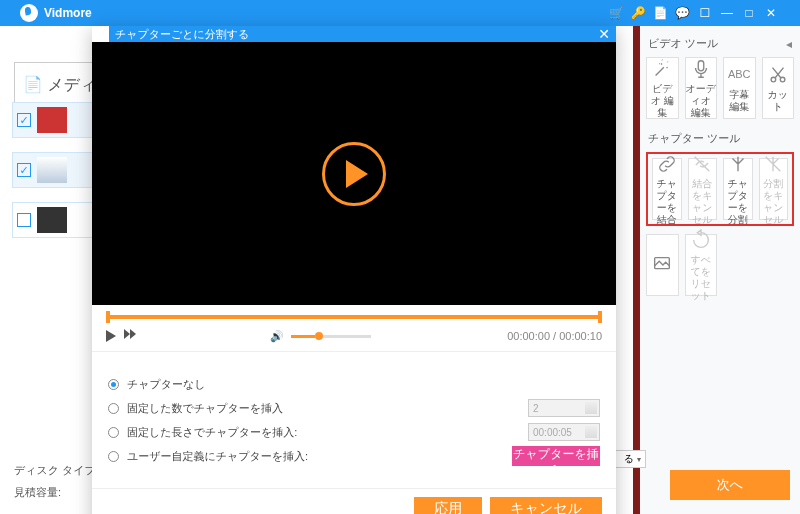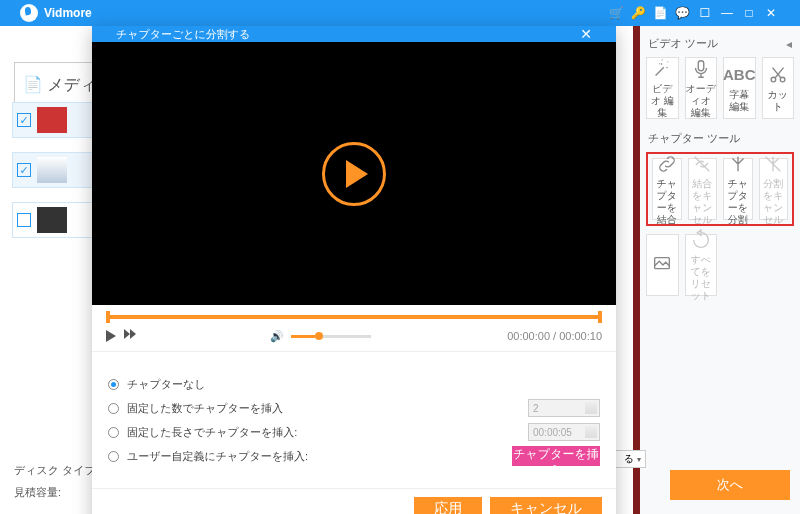--- a/index.html
+++ b/index.html
@@ -27,21 +27,21 @@
 .thumb-img { width: 30px; height: 26px; background: #c33; }
 .thumb-img.b { background: linear-gradient(#fff,#bcd); }
 .thumb-img.c { background: #333; }
 
 .disk-row { position: absolute; left: 14px; bottom: 36px; font-size: 11px; color: #555; }
 .cap-row { position: absolute; left: 14px; bottom: 14px; font-size: 11px; color: #555; }
 
 
 
 .dialog { position: absolute; left: 92px; top: 0; width: 524px; height: 505px; background: #fff; box-shadow: 0 4px 18px rgba(0,0,0,0.25); display: flex; flex-direction: column; z-index: 10; }
-.dlg-title { height: 16px; background: #2196f3; color: #fff; font-size: 11px; display: flex; align-items: center; padding: 0 24px; }
+.dlg-title { height: 16px; background: #2196f3; color: #fff; font-size: 11px; display: flex; align-items: center; padding: 0 6px; margin-left: 17px; }
 .dlg-title .spacer { flex: 1; }
 .dlg-close { cursor: pointer; font-size: 14px; }
 .video { background: #000; height: 280px; margin: 0; position: relative; }
 .play-circle { position: absolute; left: 50%; top: 50%; width: 64px; height: 64px; border: 3px solid #ff9326; border-radius: 50%; transform: translate(-50%,-50%); display: flex; align-items: center; justify-content: center; }
 .play-tri { width: 0; height: 0; border-left: 22px solid #ff9326; border-top: 14px solid transparent; border-bottom: 14px solid transparent; margin-left: 5px; }
 .seek { margin: 10px 14px 4px; }
 .seek-track { position: relative; height: 4px; background: #ff9326; border-radius: 2px; }
 .seek-cap-l, .seek-cap-r { position: absolute; top: -4px; width: 4px; height: 12px; background: #ff9326; }
 .seek-cap-l { left: 0; } .seek-cap-r { right: 0; }
 .controls { display: flex; align-items: center; padding: 6px 14px 8px; font-size: 11px; color: #555; }
@@ -199,21 +199,21 @@
       <div class="tool">
           <div class="tico">
             <svg viewBox="0 0 24 24" fill="none" stroke="currentColor" stroke-width="1.5">
               <rect x="9" y="3" width="6" height="11" rx="3"></rect>
               <path d="M6 11a6 6 0 0012 0M12 17v4m-3 0h6"></path>
             </svg>
           </div>
           <span>オーディオ 編集</span>
         </div>
       <div class="tool">
-          <div class="tico" style="font-size:15px;font-weight:700;color:#888">ABC</div>
+          <div class="tico" style="font-size:11px;font-weight:400;color:#888">ABC</div>
           <span>字幕 編集</span>
         </div>
       <div class="tool">
           <div class="tico">
             <svg viewBox="0 0 24 24" fill="none" stroke="currentColor" stroke-width="1.5">
               <circle cx="7" cy="17" r="2.5"></circle>
               <circle cx="17" cy="17" r="2.5"></circle>
               <path d="M9 15L18 4M15 15L6 4"></path>
             </svg>
           </div>

